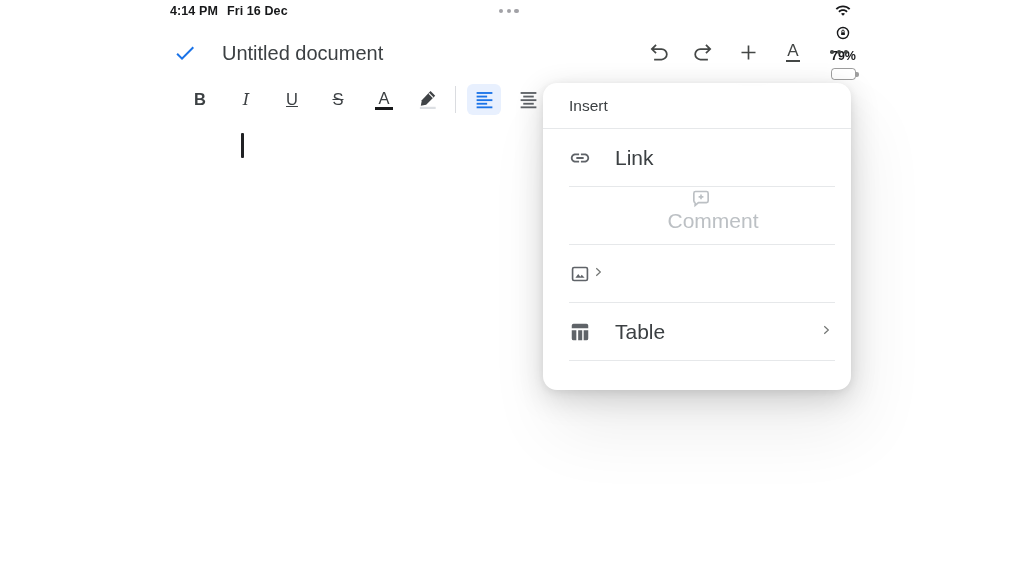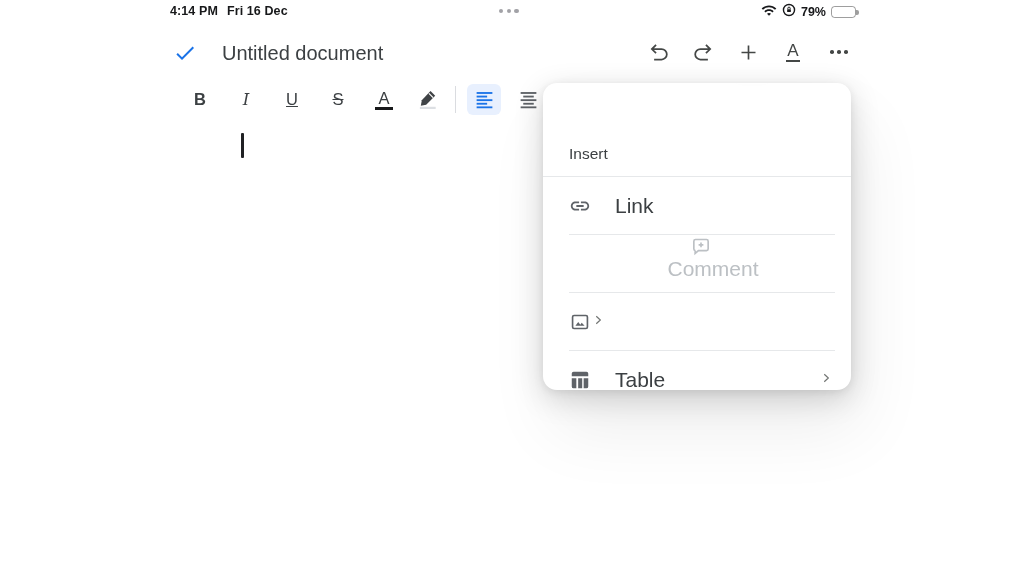--- a/index.html
+++ b/index.html
@@ -8,21 +8,21 @@
     position:relative; width:1024px; height:576px; background:#ffffff;
     font-family:"Liberation Sans","DejaVu Sans",sans-serif; overflow:hidden;
     color:#3c4043;
   }
   
   .statusbar { position:absolute; left:0; top:0; width:100%; height:22px; }
   .sb-left { position:absolute; left:170px; top:4px; font-size:12.5px; font-weight:700; color:#17181a; letter-spacing:.1px; display:flex; gap:9px; }
   .sb-date { font-weight:600; }
   .sb-dots { position:absolute; left:499px; top:9px; display:flex; gap:3.5px; }
   .sb-dots i { width:4.2px; height:4.2px; border-radius:50%; background:#a2a2a7; }
-  .sb-right { position:absolute; right:168px; top:3px; display:flex; align-items:center; gap:5px; }
+  .sb-right { position:absolute; right:168px; top:3px; display:flex; align-items:center; gap:5px;flex-direction:column; }
   .sb-pct { font-size:12.5px; font-weight:600; color:#17181a; }
   .battery { position:relative; width:25px; height:12px; border:1.4px solid rgba(0,0,0,.38); border-radius:3.6px; padding:1.4px; }
   .battery .fill { height:100%; background:#17181a; border-radius:1.6px; }
   .battery .tip { position:absolute; right:-3.6px; top:3.2px; width:2.4px; height:4.6px; background:rgba(0,0,0,.38); border-radius:0 2px 2px 0; }
   
   .header { position:absolute; left:0; top:32px; width:100%; height:40px; }
   .check { position:absolute; left:173px; top:9px; }
   .doc-title { position:absolute; left:222px; top:10px; font-size:20px; color:#3c4043; }
   .hact { position:absolute; top:6px; width:28px; height:28px; display:flex; align-items:center; justify-content:center; cursor:pointer; }
   .hact svg { display:block; }
@@ -43,21 +43,21 @@
   
   .doc-area { position:absolute; left:155px; top:120px; width:560px; height:400px; cursor:text; }
   .caret-bar { position:absolute; left:86px; top:13px; width:2.6px; height:25px; background:#202124; border-radius:1px; }
   
   .popup { position:absolute; left:543px; top:83px; width:308px; height:307px; background:#fff; border-radius:14px;
     box-shadow:0 8px 30px rgba(0,0,0,.16), 0 2px 8px rgba(0,0,0,.08), 10px 40px 70px rgba(0,0,0,.07);
     overflow:hidden; z-index:5; }
   .popup-caret { position:absolute; left:194px; top:-11px; width:0; height:0; z-index:6;
     border-left:15px solid transparent; border-right:15px solid transparent; border-bottom:12px solid #fff;
     filter:drop-shadow(0 -2px 2px rgba(0,0,0,.04)); }
-  .popup-header { height:45px; display:flex; align-items:center; padding-left:26px; font-size:15.5px; color:#3c4043;margin-top:48px; }
+  .popup-header { height:45px; display:flex; align-items:center; padding-left:26px; font-size:15.5px; color:#3c4043; }
   .divider-full { height:1px; background:#e6e8ea; }
   .divider-inset { height:1px; background:#e6e8ea; margin:0 16px 0 26px; }
   .menu-item { height:57px; display:flex; align-items:center; padding:0 18px 0 26px; cursor:pointer; }
   .mi-icon { width:22px; height:22px; flex:0 0 22px; display:flex; align-items:center; justify-content:center; }
   .mi-label { margin-left:24px; font-size:21px; color:#3c4043; flex:1; }
   .menu-item.disabled { cursor:default;flex-direction:column; }
   .menu-item.disabled .mi-label { color:#bcc0c4; }
   .mi-chevron { flex:0 0 14px; }
   .dash-glyph { width:15px; height:2.6px; background:#3c4043; border-radius:1px; }
 </style>

